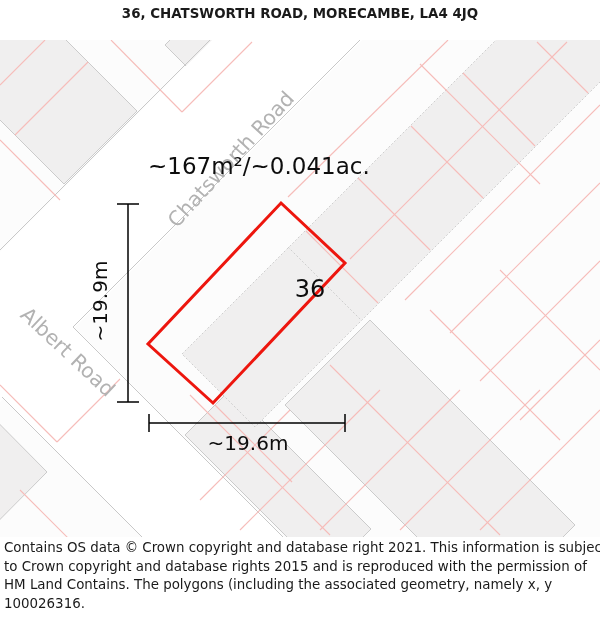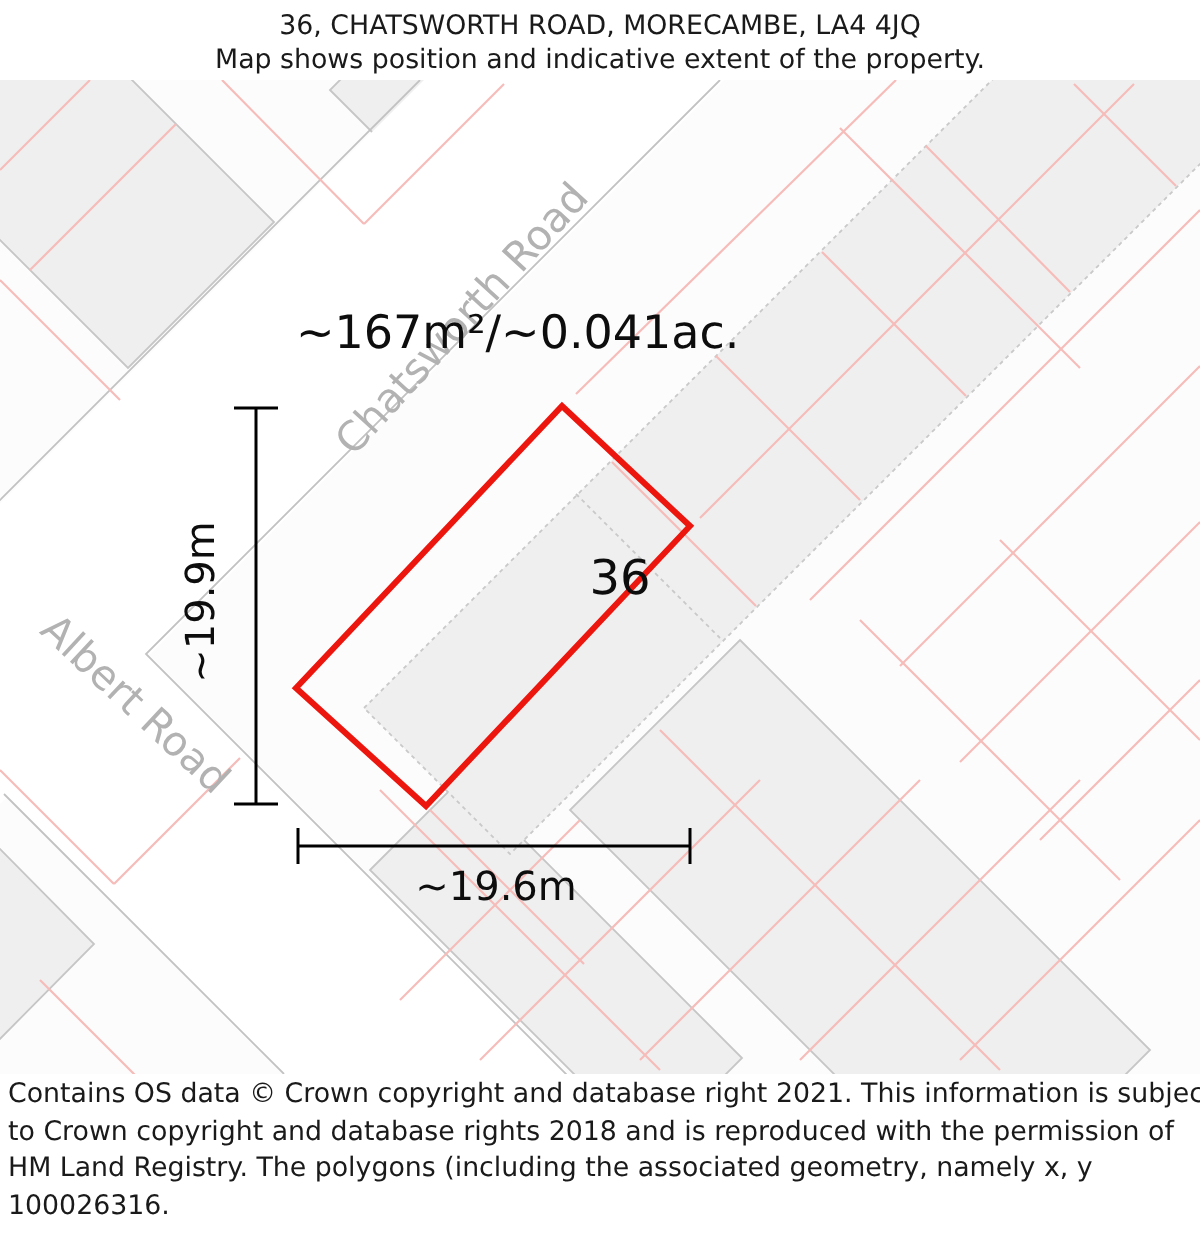--- a/index.html
+++ b/index.html
@@ -3,21 +3,21 @@
 <meta charset="utf-8">
 <style>
   html,body{margin:0;padding:0;}
   body{
     width:600px;height:625px;position:relative;overflow:hidden;
     background:#ffffff;
     font-family:"DejaVu Sans","Liberation Sans",sans-serif;
   }
   .header{
     position:absolute;top:0;left:0;width:600px;height:40px;
-    text-align:center;color:#1a1a1a;
+    text-align:center;color:#1a1a1a;font-weight:bold;
   }
   .header .title{font-size:13.4px;line-height:17px;padding-top:5px;}
   .header .subtitle{font-size:13.4px;line-height:17px;}
   .map-wrap{position:absolute;top:40px;left:0;width:600px;height:497px;overflow:hidden;}
   svg text{font-family:"DejaVu Sans","Liberation Sans",sans-serif;}
   .blk{fill:#f0efef;stroke:#c6c6c6;stroke-width:0.9;}
   .blk-dot{fill:#f0efef;stroke:#c9c9c9;stroke-width:0.9;stroke-dasharray:2 2;}
   .road{fill:#ffffff;stroke:none;}
   .gline{stroke:#c2c2c2;stroke-width:0.9;fill:none;}
   .gdot{stroke:#c9c9c9;stroke-width:0.9;fill:none;stroke-dasharray:2 2;}
@@ -29,21 +29,20 @@
     position:absolute;top:539px;left:4px;width:594px;
     color:#1a1a1a;font-size:13.4px;line-height:18.5px;
   }
   .footer div{white-space:nowrap;}
 </style>
 </head>
 <body>
 
 <div class="header">
   <div class="title">36, CHATSWORTH ROAD, MORECAMBE, LA4 4JQ</div>
-  <div class="subtitle">Map shows position and indicative extent of the property.</div>
 </div>
 
 <div class="map-wrap">
 <svg width="600" height="497" viewBox="0 40 600 497">
 
   <rect x="0" y="40" width="600" height="497" fill="#fcfcfc"></rect>
 
   <polygon class="blk" points="137,111 64,184 -80,40 -7,-33"></polygon>
   <polygon class="blk" points="165,45 205,85 240,50 200,10"></polygon>
   <polygon class="blk" points="-47,377 47,472 -60,580 -155,485"></polygon>
@@ -111,16 +110,16 @@
 
   <text x="148" y="174" font-size="23" class="lbl-dark">~167m²/~0.041ac.</text>
   <text x="310" y="297" text-anchor="middle" font-size="24" class="lbl-dark">36</text>
   <text x="107" y="301" transform="rotate(-90 107 301)" text-anchor="middle" font-size="20" class="lbl-dark">~19.9m</text>
   <text x="248" y="450" text-anchor="middle" font-size="20" class="lbl-dark">~19.6m</text>
 </svg>
 </div>
 
 <div class="footer">
   <div>Contains OS data © Crown copyright and database right 2021. This information is subject</div>
-  <div>to Crown copyright and database rights 2018 and is reproduced with the permission of</div>
-  <div>HM Land Registry. The polygons (including the associated geometry, namely x, y</div>
+  <div>to Crown copyright and database rights 2015 and is reproduced with the permission of</div>
+  <div>HM Land Contains. The polygons (including the associated geometry, namely x, y</div>
   <div>100026316.</div>
 </div>
 
 </body></html>

